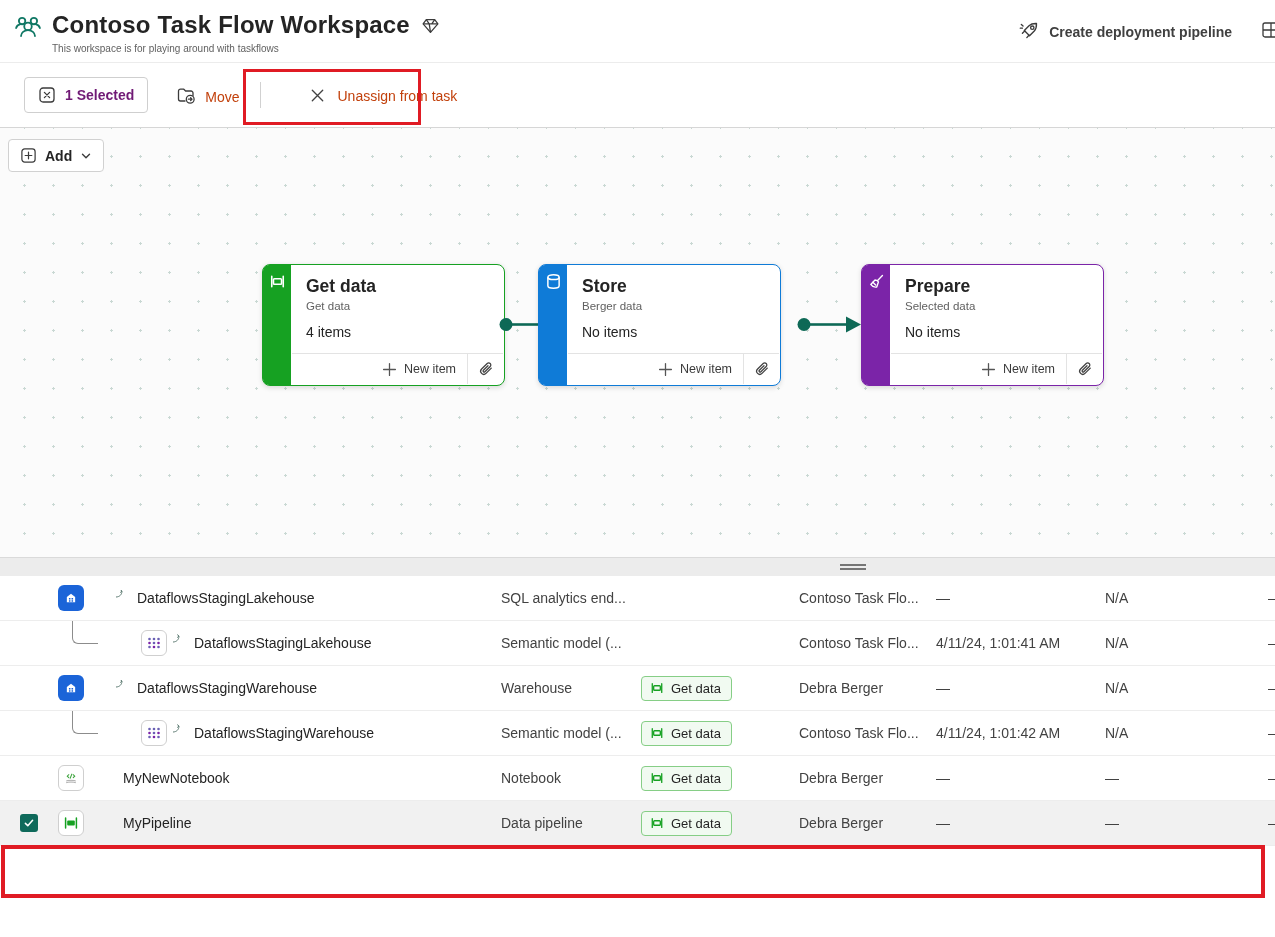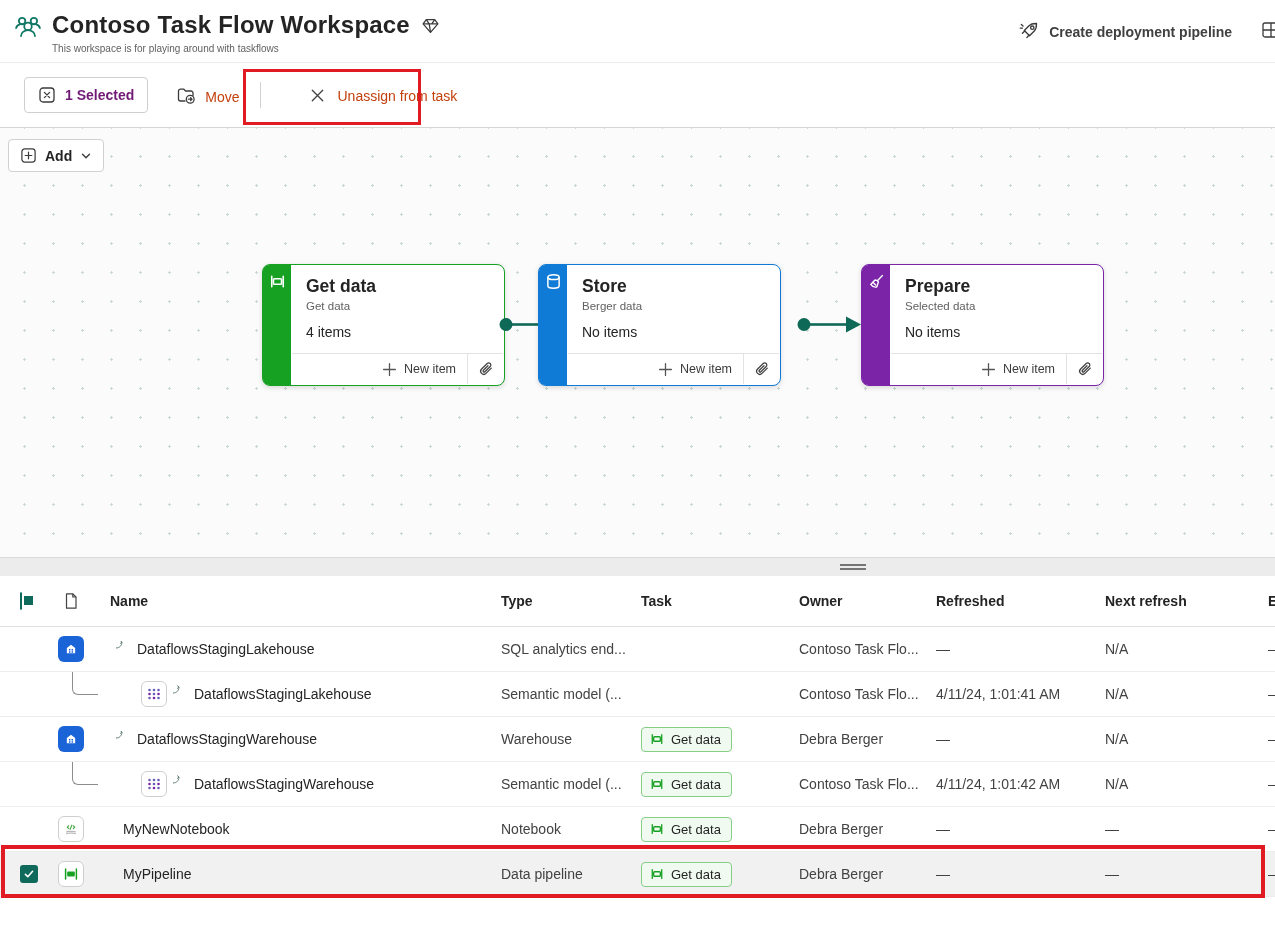--- a/index.html
+++ b/index.html
@@ -313,36 +313,20 @@
     </div>
   </div>
 </div>
 
 <div class="splitter">
   <span class="grip"></span>
 </div>
 
 <div class="table-area">
 
-  <div class="t-row t-head">
-    <div class="c-check"><span class="chk chk-mixed"></span></div>
-    <div class="c-icon" style="padding-left:12px">
-      <svg width="18" height="18" viewBox="0 0 18 18" fill="none" stroke="#424242" stroke-width="1.2" stroke-linejoin="round">
-        <path d="M4.5,1.8 H10.8 L14,5 V16.2 H4.5 Z"></path>
-          <path d="M10.8,1.8 V5 H14"></path>
-      </svg>
-    </div>
-    <div class="c-name">Name</div>
-    <div class="c-type">Type</div>
-    <div class="c-task">Task</div>
-    <div class="c-owner">Owner</div>
-    <div class="c-refreshed">Refreshed</div>
-    <div class="c-next">Next refresh</div>
-    <div class="c-overflow">E</div>
-  </div>
 
   <div class="t-row">
     <div class="c-check"></div>
     <div class="c-icon">
       <span class="item-badge item-blue">
         <svg width="18" height="18" viewBox="0 0 26 26">
             <path d="M7,11.5 L13,7 L19,11.5 V19 H7 Z" fill="#fff"></path>
             <rect x="10" y="13" width="2.2" height="2.2" fill="#1b64d8"></rect>
             <rect x="13.8" y="13" width="2.2" height="2.2" fill="#1b64d8"></rect>
             <rect x="10" y="16.2" width="2.2" height="2.2" fill="#1b64d8"></rect>

